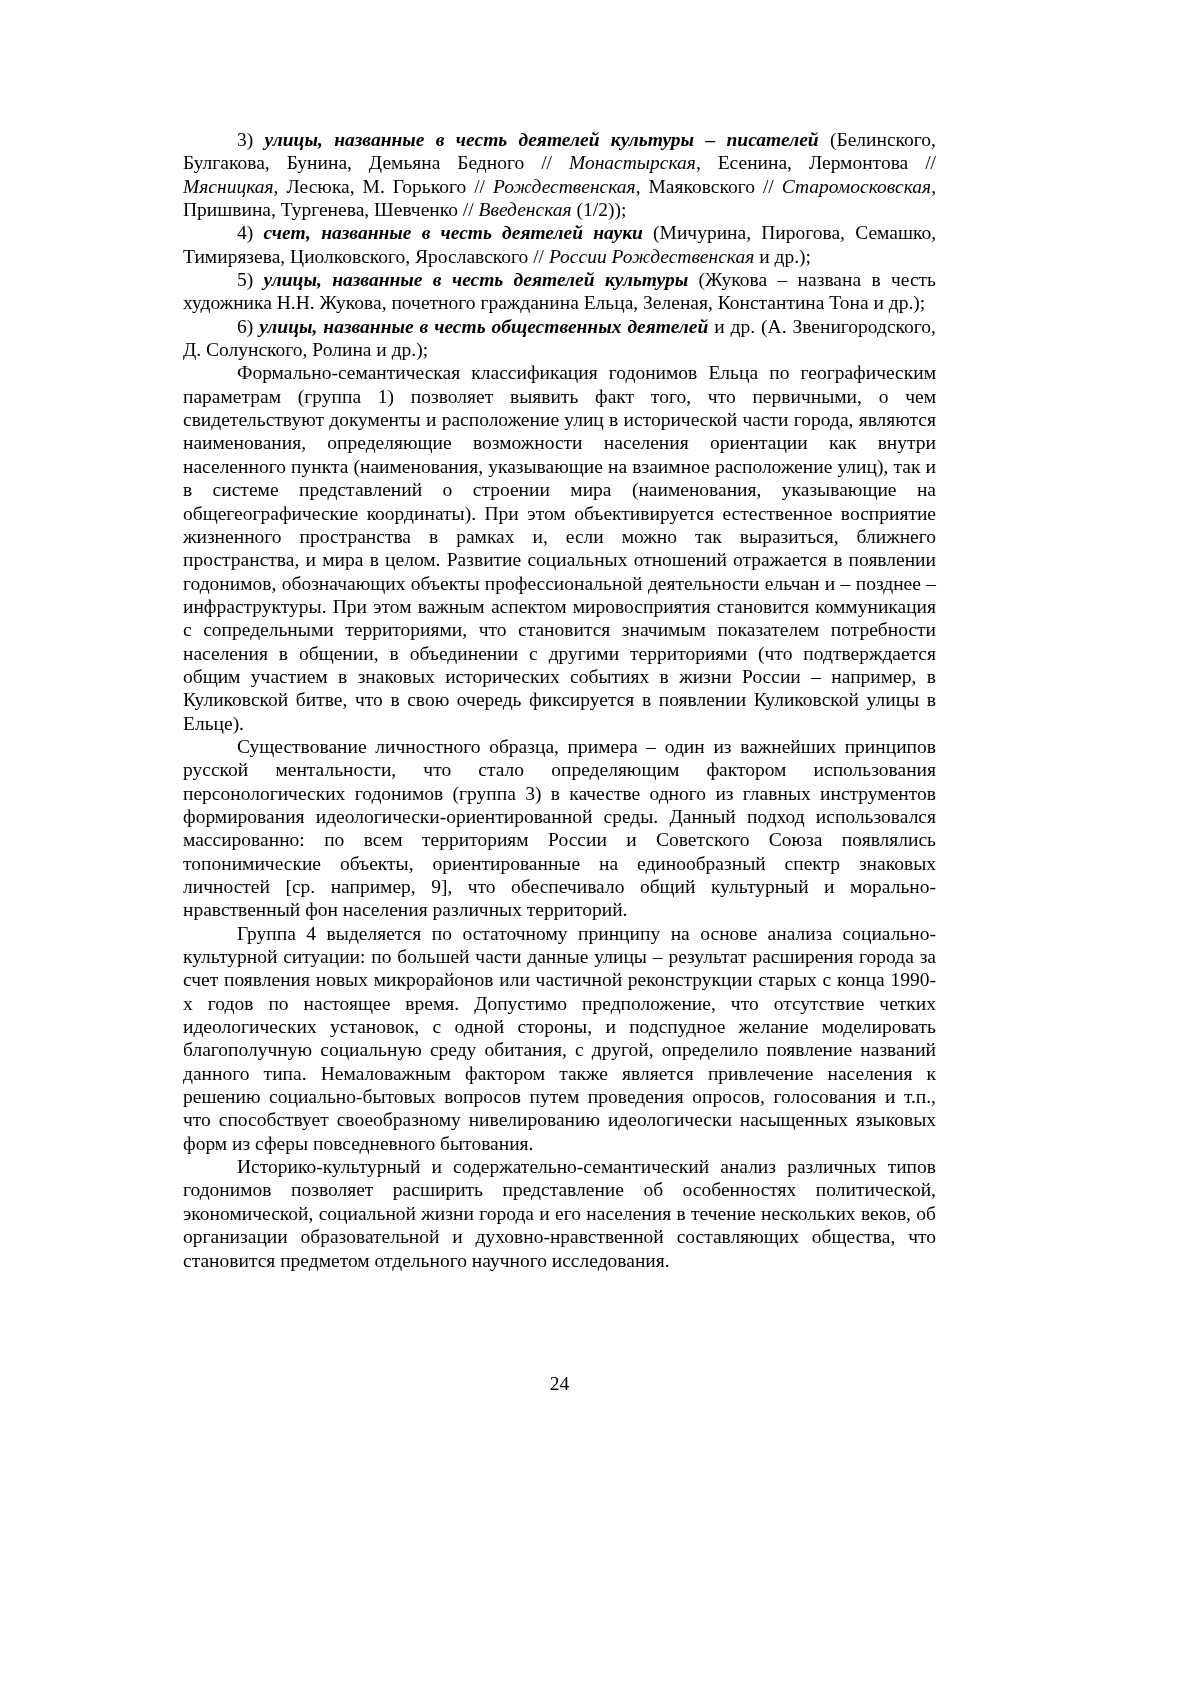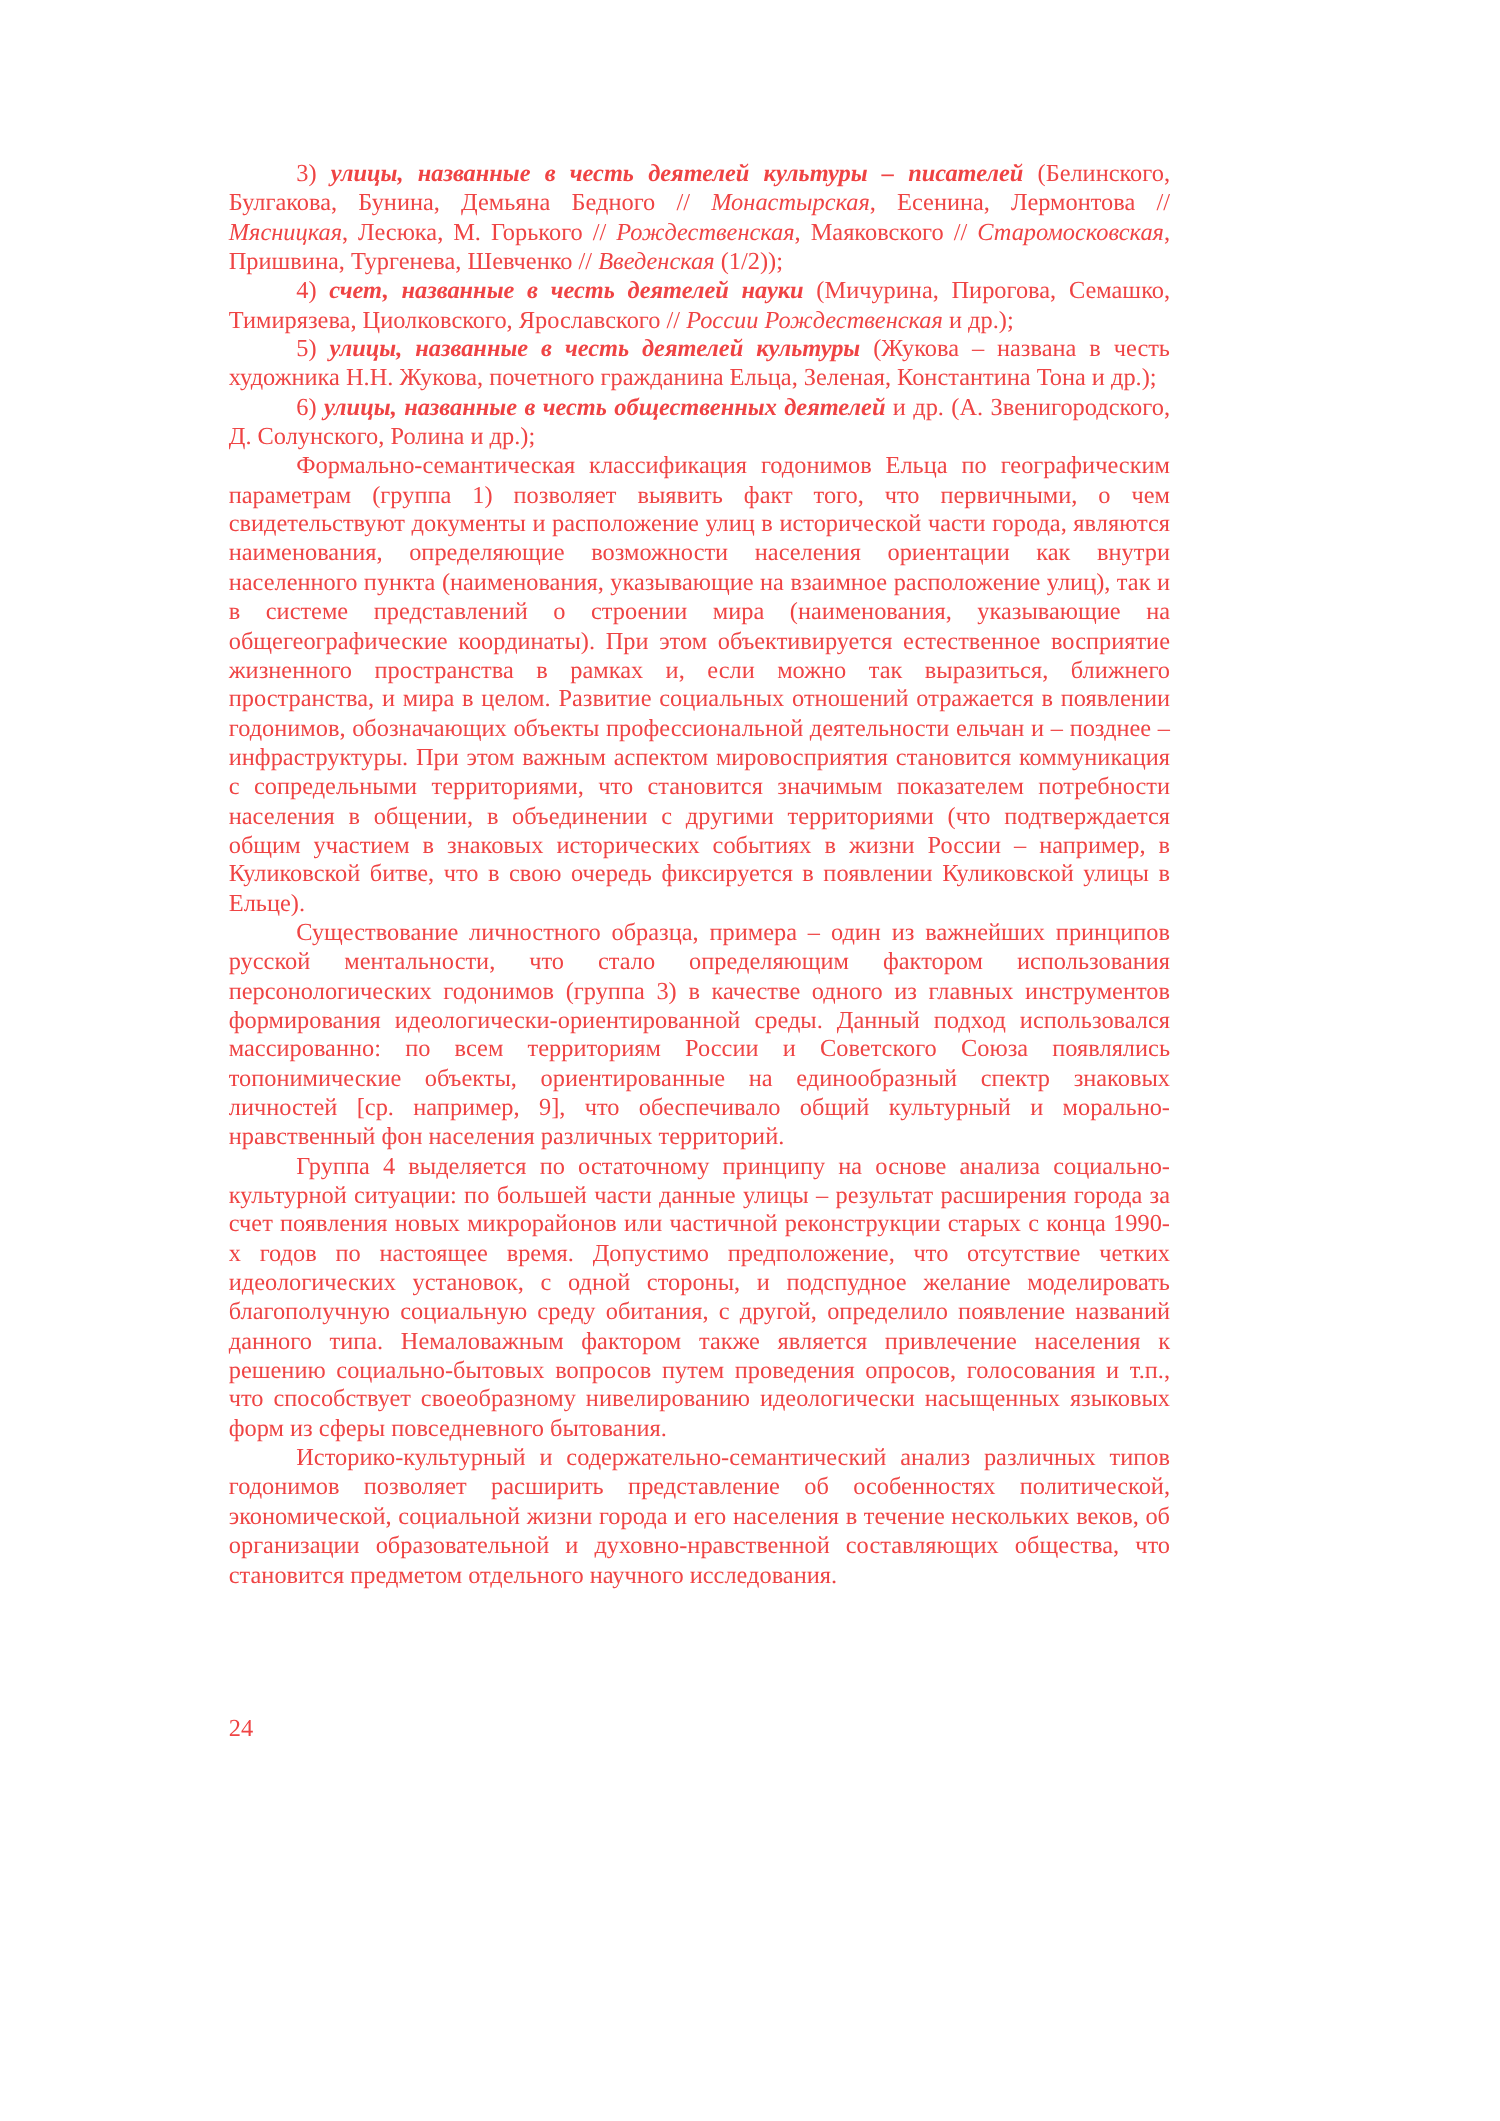--- a/index.html
+++ b/index.html
@@ -6,21 +6,21 @@
     margin: 0;
     padding: 0;
     background: #ffffff;
   }
   .page {
     position: relative;
     width: 1200px;
     height: 1697px;
     background: #ffffff;
     font-family: "Liberation Serif", serif;
-    color: #ef4444;
+    color: #000000;
     overflow: hidden;
   }
   .text-block {
     position: absolute;
     left: 183px;
     top: 128px;
     width: 753px;
     font-size: 19.5px;
     line-height: 23.35px;
     text-align: justify;
@@ -38,20 +38,21 @@
   }
   .run-n { font-weight: normal; font-style: normal; }
   .run-b { font-weight: bold; font-style: normal; }
   .run-i { font-weight: normal; font-style: italic; }
   .run-bi { font-weight: bold; font-style: italic; }
   .page-number {
     position: absolute;
     left: 183px;
     top: 1372px;
     width: 753px;
+    text-align: center;
     font-size: 19.5px;
     line-height: 23.35px;
   }
 </style>
 </head>
 <body>
 
 <div class="page">
   <div class="text-block">
       <p class="list-item"><span class="run-n">3) </span><span class="run-bi">улицы, названные в честь деятелей культуры – писателей</span><span class="run-n"> (Белинского, Булгакова, Бунина, Демьяна Бедного // </span><span class="run-i">Монастырская</span><span class="run-n">, Есенина, Лермонтова // </span><span class="run-i">Мясницкая</span><span class="run-n">, Лесюка, М. Горького // </span><span class="run-i">Рождественская</span><span class="run-n">, Маяковского // </span><span class="run-i">Старомосковская</span><span class="run-n">, Пришвина, Тургенева, Шевченко // </span><span class="run-i">Введенская</span><span class="run-n"> (1/2));</span></p>

